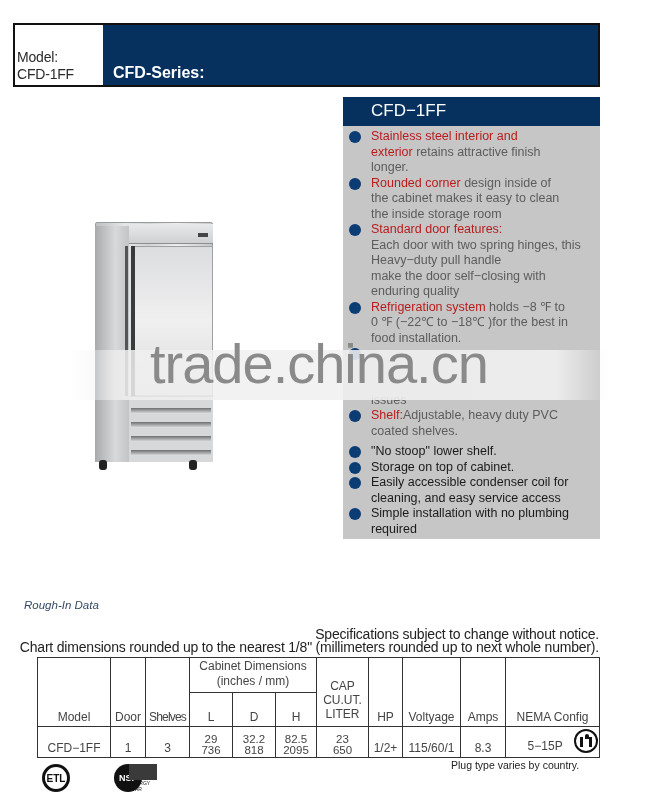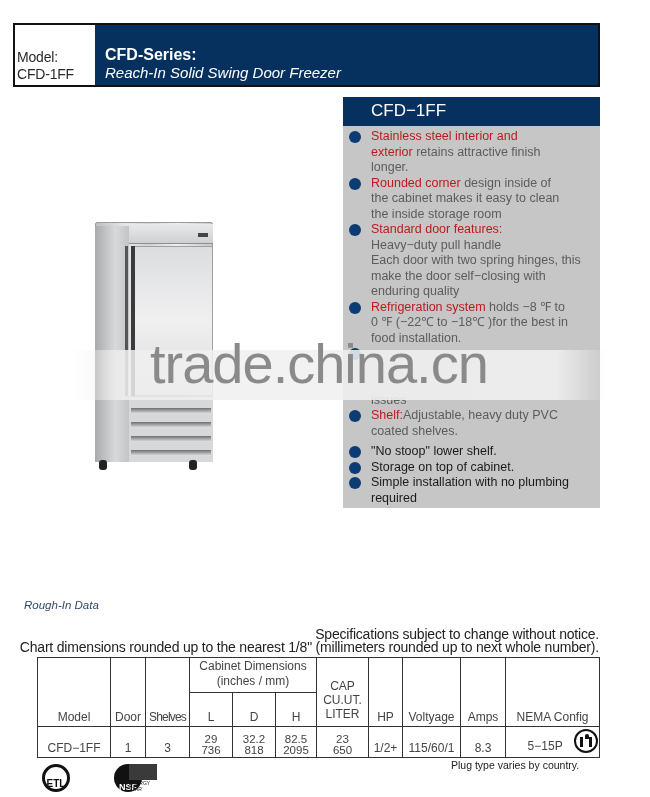--- a/index.html
+++ b/index.html
@@ -1,21 +1,21 @@
 <!DOCTYPE html>
 <html><head>
   <meta charset="utf-8">
   <style>
     * { box-sizing: border-box; margin: 0; padding: 0; }
     html, body { width: 650px; height: 797px; background: #ffffff; overflow: hidden; }
     body { position: relative; font-family: "Liberation Sans", sans-serif; color: #222; }
 
     
     .header { position: absolute; left: 13px; top: 23px; width: 587px; height: 64px; border: 2px solid #111; display: flex; background: #ffffff; }
-    .header-model { width: 80px; background: #fff; border-right: 0; display: flex; flex-direction: column; justify-content: flex-end; padding: 0 0 2px 2px; }
+    .header-model { width: 88px; background: #fff; border-right: 0; display: flex; flex-direction: column; justify-content: flex-end; padding: 0 0 2px 2px; }
     .header-model span { font-size: 14px; color: #2a2a2a; line-height: 17px; letter-spacing: -0.2px; }
     .header-title { flex: 1; background: #06315f; display: flex; flex-direction: column; justify-content: flex-end; padding: 0 0 3px 10px; color: #fff; }
     .header-title .series { font-size: 16px; font-weight: bold; line-height: 19px; }
     .header-title .subtitle { font-size: 15px; font-style: italic; line-height: 18px; }
 
     
     .product { position: absolute; left: 93px; top: 222px; width: 130px; height: 250px; }
     .fridge-body { position: absolute; left: 2px; top: 0; width: 118px; height: 240px; background: linear-gradient(90deg, #bfc0c2 0%, #e6e7e8 25%, #d2d3d4 45%, #eeeeef 70%, #c7c8ca 100%); border: 1px solid #9a9b9d; border-radius: 2px; }
     .fridge-side { position: absolute; left: 2px; top: 4px; width: 34px; height: 236px; background: linear-gradient(90deg, #a9aaac 0%, #d8d9da 60%, #c3c4c6 100%); }
     .fridge-top { position: absolute; left: 36px; top: 2px; width: 84px; height: 20px; background: linear-gradient(180deg, #e8e9ea, #cfd0d2); border-bottom: 1px solid #8d8e90; }
@@ -52,38 +52,37 @@
     table.spec .num { font-size: 11.5px; line-height: 11px; padding-bottom: 1px; }
     .plug { display: inline-block; width: 24px; height: 24px; border: 2px solid #111; border-radius: 50%; position: relative; vertical-align: middle; margin-left: 8px; background: #fff; }
     .plug i { position: absolute; background: #111; }
     .plug .p1 { left: 4px; top: 6px; width: 3px; height: 10px; }
     .plug .p2 { right: 4px; top: 6px; width: 3px; height: 10px; }
     .plug .p3 { left: 9px; top: 3px; width: 4px; height: 5px; border-radius: 2px 2px 0 0; }
 
     .plug-note { position: absolute; left: 451px; top: 759px; font-size: 10.5px; color: #222; }
 
     
-    .cert { position: absolute; top: 764px; height: 28px; display: flex; align-items: flex-end; justify-content: center; }
+    .cert { position: absolute; top: 764px; height: 28px; display: flex; align-items: center; justify-content: center; }
     .cert-etl { left: 42px; width: 28px; border: 3px solid #111; border-radius: 50%; font-size: 10px; font-weight: bold; color: #111; }
     .cert-nsf { left: 84px; width: 28px; background: #111; border-radius: 50%; color: #fff; font-size: 9px; font-weight: bold; margin-left: 30px; }
     .cert-es { left: 129px; width: 28px; flex-direction: column; }
     .cert-es .top { width: 28px; height: 22px; background: #3a3a3a; }
     .cert-es .bot { font-size: 5px; color: #111; line-height: 6px; }
   </style>
 </head>
 <body>
 
 <div class="header">
   <div class="header-model">
     <span>Model:</span>
     <span>CFD-1FF</span>
   </div>
   <div class="header-title">
     <div class="series">CFD-Series:</div>
-    <div class="subtitle">Reach-In Solid Swing Door Freezer</div>
   </div>
 </div>
 
 <div class="product">
   <div class="fridge-body"></div>
   <div class="fridge-side"></div>
   <div class="fridge-top"></div>
   <div class="fridge-display"></div>
   <div class="fridge-door"></div>
   <div class="fridge-handle2"></div>
@@ -108,22 +107,22 @@
     </li>
     <li>
       <span class="bullet"></span>
       <span class="line"><b>Rounded corner</b><span> design inside of</span></span>
       <span class="line">the cabinet makes it easy to clean</span>
       <span class="line">the  inside storage room</span>
     </li>
     <li>
       <span class="bullet"></span>
       <span class="line"><b>Standard door features:</b></span>
+      <span class="line">Each door with two spring hinges, this</span>
       <span class="line">Heavy−duty pull handle</span>
-      <span class="line">Each door with two spring hinges, this</span>
       <span class="line">make the door self−closing with</span>
       <span class="line">enduring quality</span>
     </li>
     <li>
       <span class="bullet"></span>
       <span class="line"><b>Refrigeration system</b><span> holds −8 ℉ to</span></span>
       <span class="line">0 ℉ (−22℃ to −18℃ )for the best in</span>
       <span class="line">food installation.</span>
     </li>
     <li style="height:62px;">
@@ -137,20 +136,25 @@
     </li>
   </ul>
   <ul class="panel-list panel-list2">
     <li>
       <span class="bullet"></span>
       <span class="line">"No stoop" lower shelf.</span>
     </li>
     <li>
       <span class="bullet"></span>
       <span class="line">Storage on top of cabinet.</span>
+    </li>
+    <li>
+      <span class="bullet"></span>
+      <span class="line">Easily accessible condenser coil  for</span>
+      <span class="line">cleaning, and easy service access</span>
     </li>
     <li>
       <span class="bullet"></span>
       <span class="line">Simple installation with no plumbing</span>
       <span class="line">required</span>
     </li>
   </ul>
 </div>
 
 <div class="watermark-band"></div>

